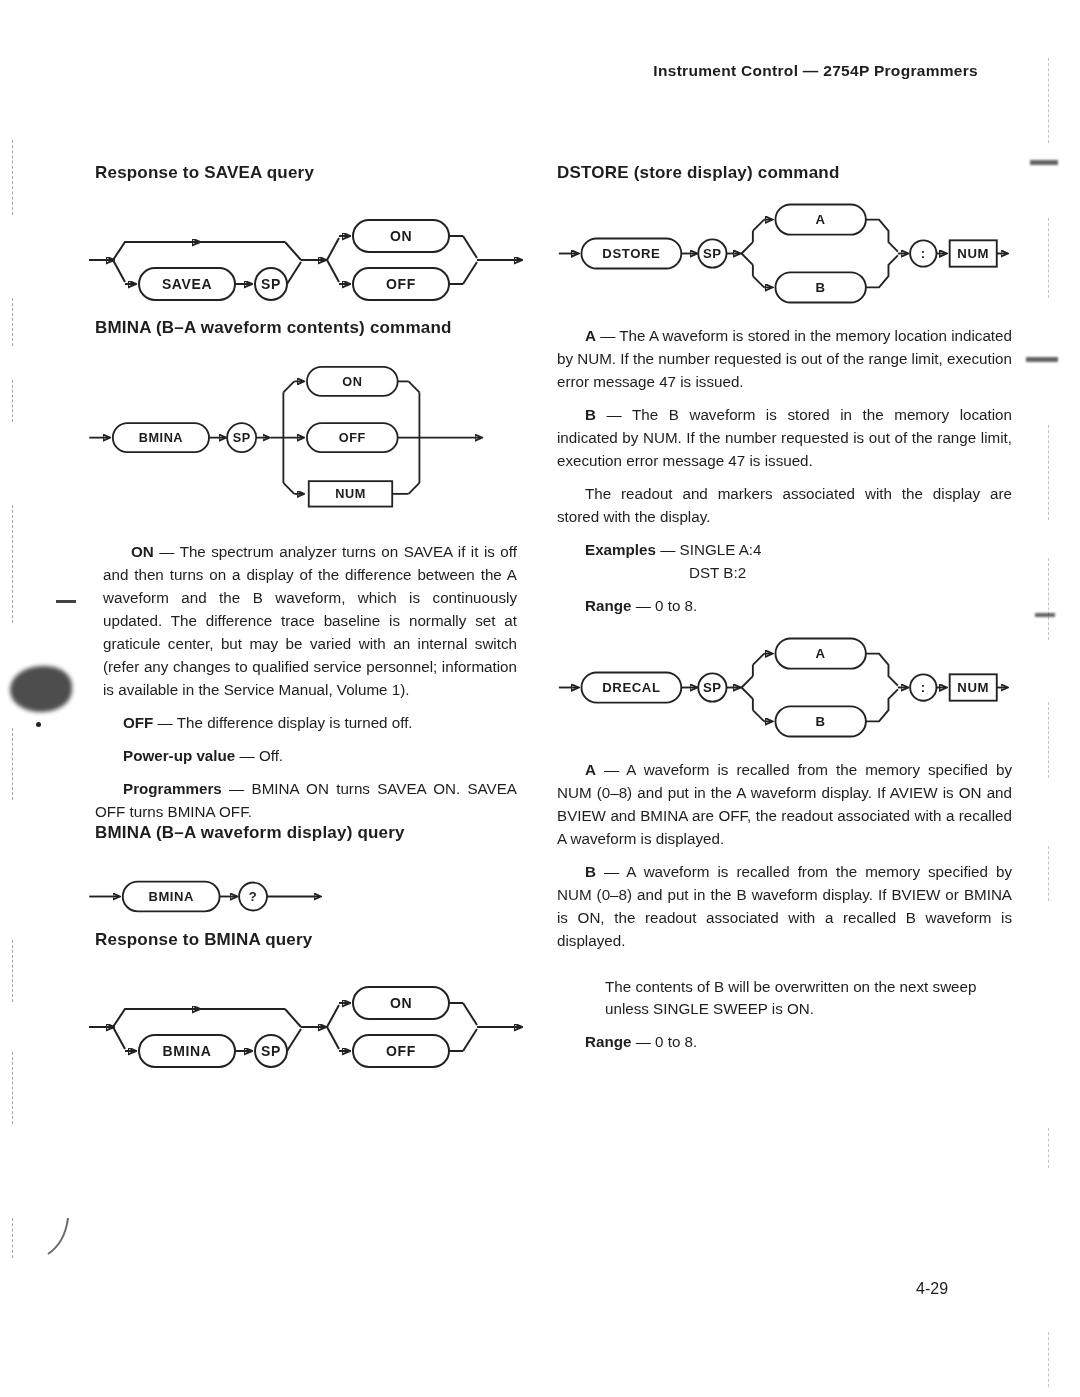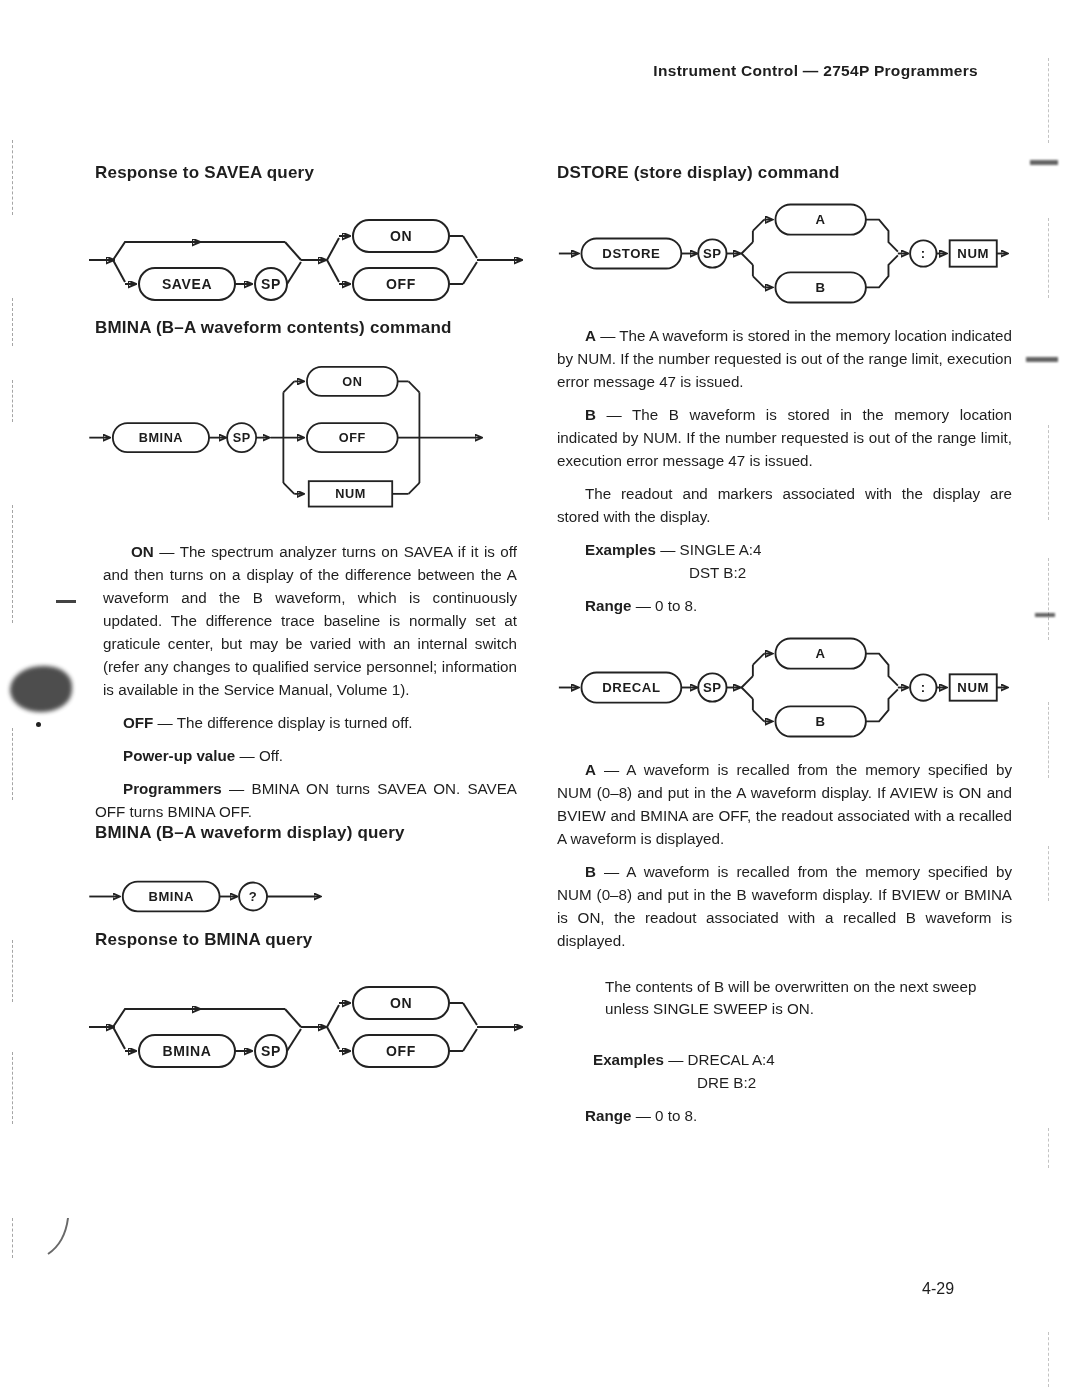--- a/index.html
+++ b/index.html
@@ -15,21 +15,21 @@
   .col{position:absolute;top:163px;}
   .col-left{left:95px;width:422px;}
   .col-right{left:557px;width:455px;}
   h3.sect{font-size:17px;font-weight:bold;margin:0;letter-spacing:.2px;}
   .para{font-size:15.2px;line-height:23px;text-align:justify;text-indent:28px;margin:10px 0 0 0;}
   .para b{font-weight:bold;}
   .para-plain{text-align:left;}
   .ex-line2{display:block;text-indent:0;margin-left:132px;}
   .note-head{font-size:15.2px;text-align:center;margin-top:30px;letter-spacing:.5px;}
   .note-body{font-size:15.2px;line-height:22px;margin:24px 34px 0 48px;text-align:left;}
-  .page-num{position:absolute;left:916px;top:1280px;font-size:16px;margin-left:6px;}
+  .page-num{position:absolute;left:916px;top:1280px;font-size:16px;}
   
   .rr{display:block;}
   .rr line,.rr polyline,.rr rect,.rr circle,.rr path{stroke:#222;stroke-width:2;fill:none;}
   .rr text{font-family:"Liberation Sans",sans-serif;font-size:14px;font-weight:bold;fill:#1c1c1c;letter-spacing:.6px;stroke:none;}
   .mt28{margin-top:28px;margin-left:8px;} .mt25{margin-top:25px;} .mt55{margin-top:52px;}
   .mt18{margin-top:18px;} .mt20{margin-top:20px;} .mt48{margin-top:48px;}
   .mt12{margin-top:12px;} .mt30{margin-top:30px;}
   .ml-8{margin-left:-8px;}
   
   .tick{position:absolute;width:0;border-left:1.5px dashed rgba(40,40,40,.42);}
@@ -301,25 +301,20 @@
     <span>— A waveform is recalled from the memory specified by NUM (0–8) and put in the A waveform display. If AVIEW is ON and BVIEW and BMINA are OFF, the readout associated with a recalled A waveform is displayed.</span>
   </p>
 
   <p class="para">
     <b>B</b>
     <span>— A waveform is recalled from the memory specified by NUM (0–8) and put in the B waveform display. If BVIEW or BMINA is ON, the readout associated with a recalled B waveform is displayed.</span>
   </p>
 
   <div class="note-body">The contents of B will be overwritten on the next sweep unless SINGLE SWEEP is ON.</div>
 
-  <p class="para para-plain mt28">
-    <b>Examples</b>
-    <span>— DRECAL A:4</span>
-    <span class="ex-line2">DRE B:2</span>
-  </p>
 
   <p class="para para-plain">
     <b>Range</b>
     <span>— 0 to 8.</span>
   </p>
 
 </div>
 
 <div class="page-num">4-29</div>
 

